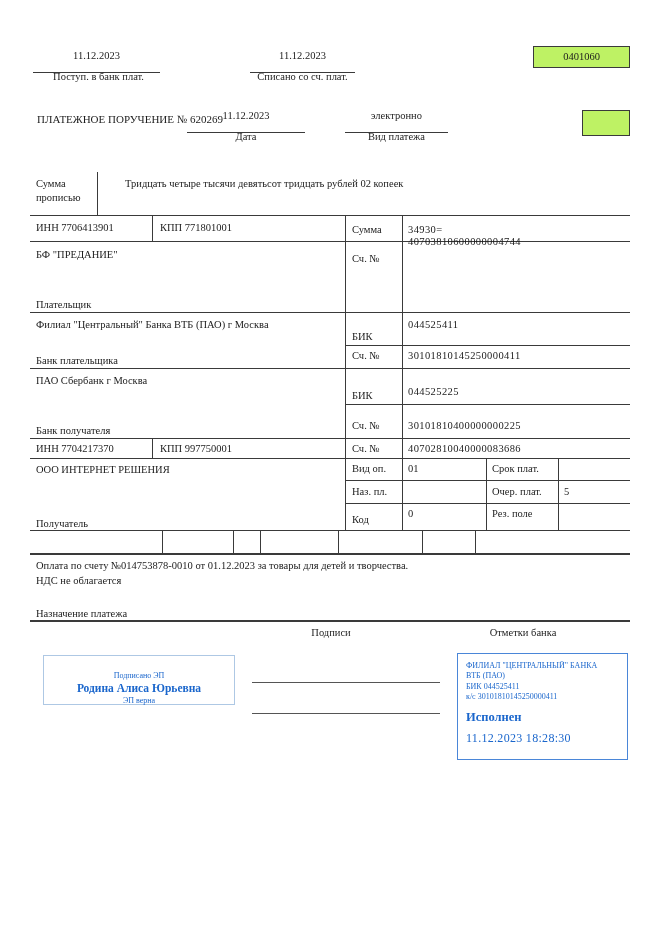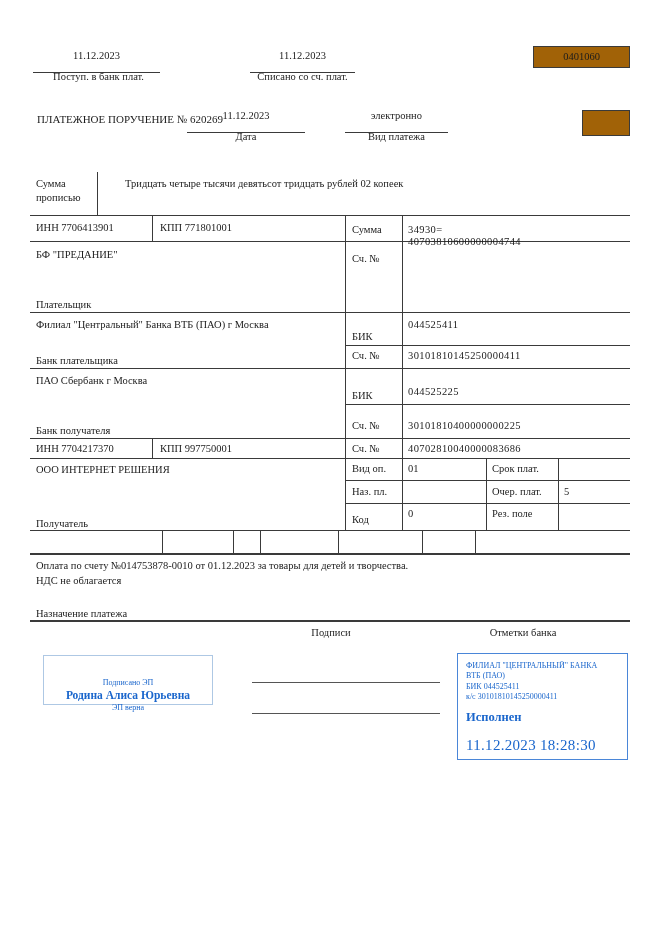--- a/index.html
+++ b/index.html
@@ -9,37 +9,37 @@
     font-family:"Liberation Serif","DejaVu Serif",serif;
     color:#1c1c1c; overflow:hidden;
   }
   .t { position:absolute; font-size:10.5px; line-height:1.35; white-space:nowrap; }
   .wrap { white-space:normal; }
   .c { text-align:center; }
   .num { letter-spacing:0.4px; }
   .hl { position:absolute; background:#3a3a3a; height:1px; }
   .vl { position:absolute; background:#3a3a3a; width:1px; }
   .thick { height:2px; }
-  .box { position:absolute; border:1.5px solid #3a3a3a; background:#a16207; }
+  .box { position:absolute; border:1.5px solid #3a3a3a; background:#bef264; }
   .ustrip { position:absolute; border-bottom:1px solid #3a3a3a; text-align:center; font-size:10.5px; padding-bottom:11px; }
   .blue { color:var(--stamp-blue); }
   .sign-box {
-    position:absolute; left:43px; top:655px; width:170px; height:50px;
-    border:1px solid var(--sign-border); text-align:center; padding-top:22px;
+    position:absolute; left:43px; top:655px; width:192px; height:50px;
+    border:1px solid var(--sign-border); text-align:center; padding-top:15px;
     font-family:"Liberation Serif","DejaVu Serif",serif;
   }
   .sign-box .s-small { font-size:8px; }
   .sign-box .s-name { font-size:11.5px; font-weight:bold; margin:2px 0 2px 0; }
   .stamp-box {
     position:absolute; left:457px; top:653px; width:171px; height:107px;
     border:1.5px solid var(--stamp-border); padding:7px 8px 0 8px;
   }
   .stamp-box .b-line { font-size:8px; line-height:1.3; }
   .stamp-box .b-status { font-size:12.5px; font-weight:bold; margin-top:7px; }
-  .stamp-box .b-dt { font-size:15px; margin-top:12px; letter-spacing:0.3px; }
+  .stamp-box .b-dt { font-size:12px; margin-top:6px; letter-spacing:0.3px; }
   .sigln { position:absolute; background:#555; height:1px; width:188px; left:252px; }
 </style>
 </head>
 <body>
 
 <div class="page">
 
   <div class="ustrip" style="left:33px; top:50px; width:127px;">
     <span>11.12.2023</span>
   </div>

